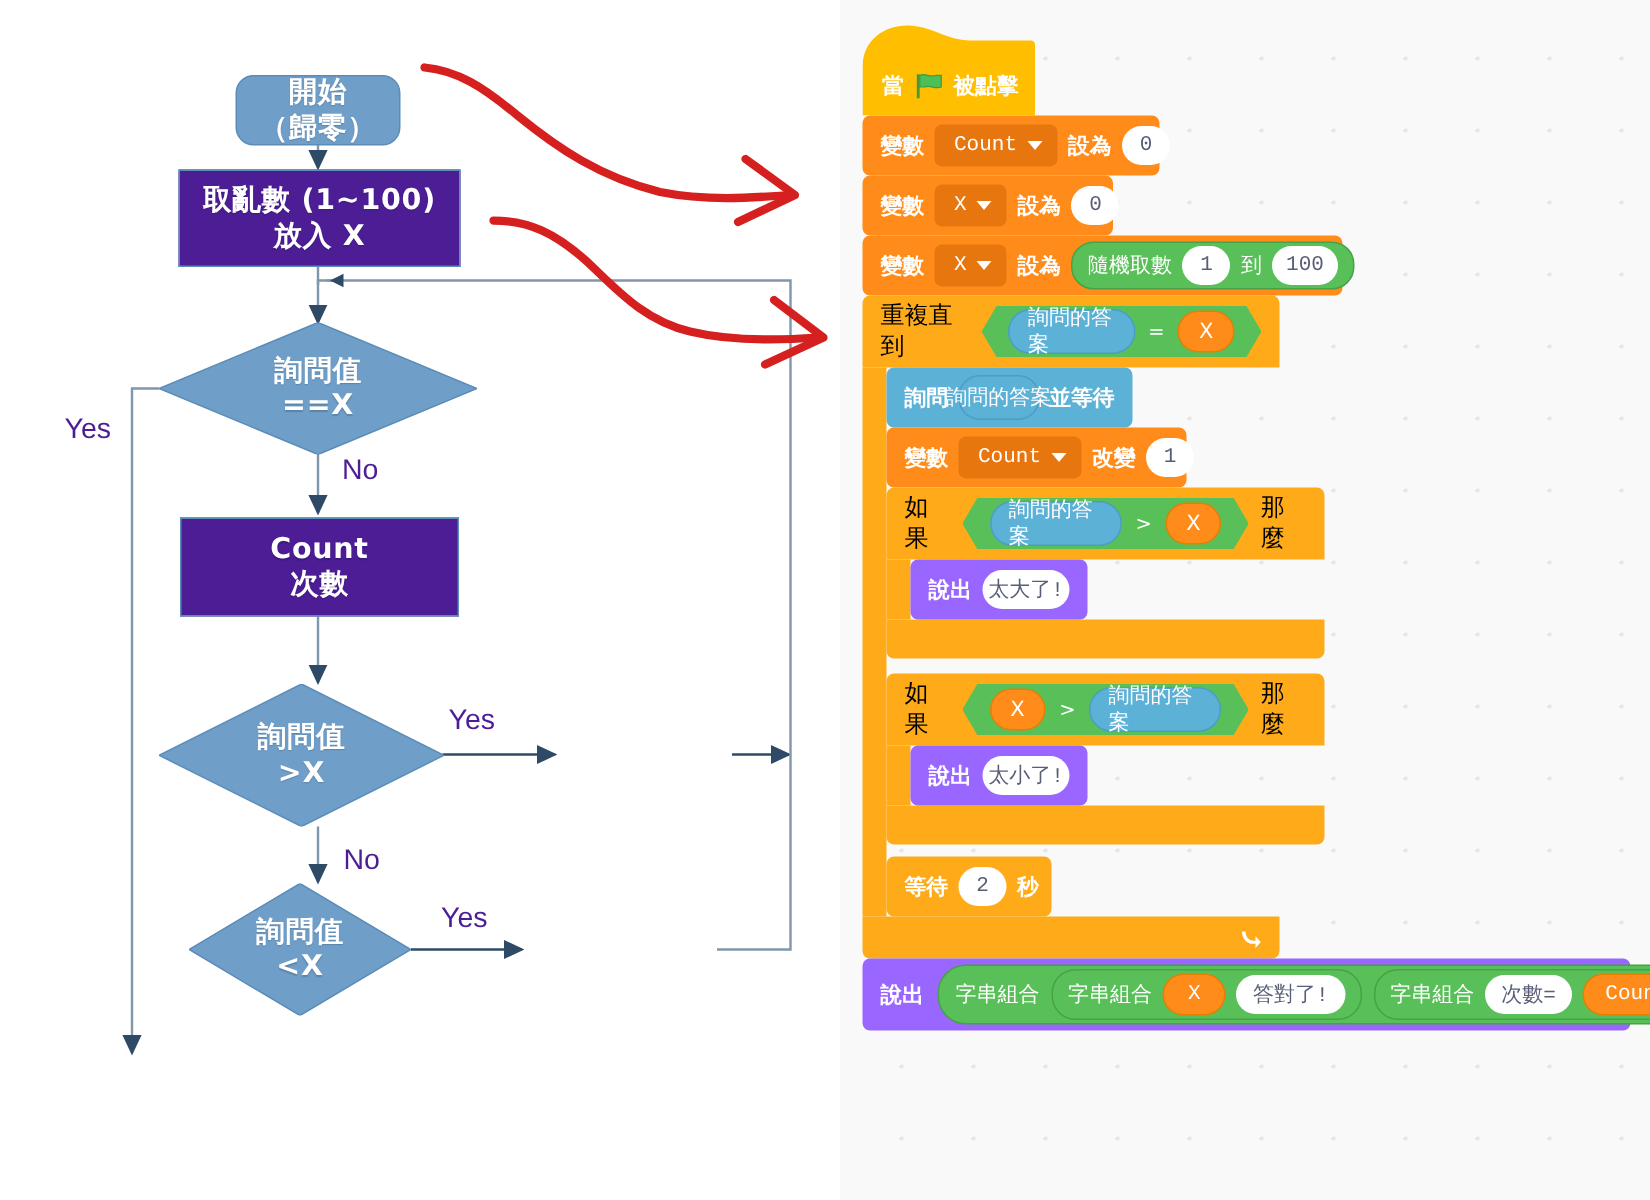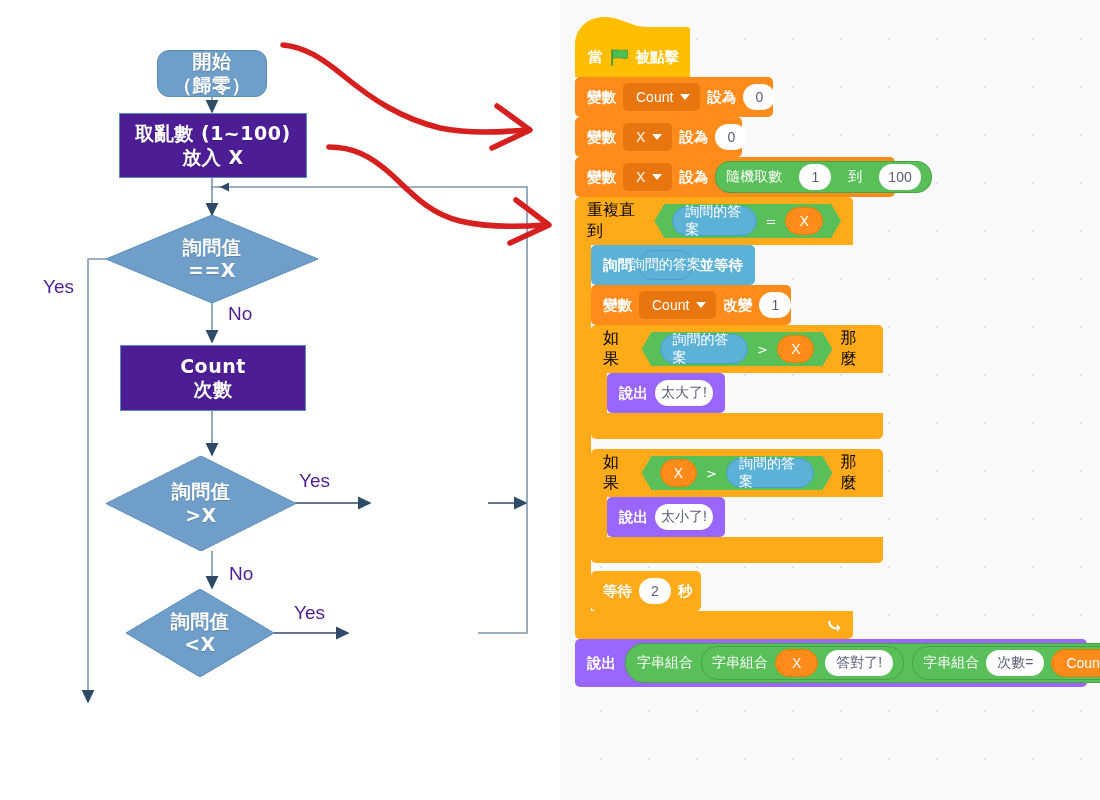--- a/index.html
+++ b/index.html
@@ -46,21 +46,21 @@
     overflow:hidden;
   }
   #blocks{position:absolute;left:15px;top:15px;}
 
   .blk{
     position:relative;
     display:flex;align-items:center;
     color:#ffffff;
     font-size:14.5px;
     font-weight:bold;
-    font-family:Liberation Sans, sans-serif;
+    font-family:Liberation Mono, monospace;
     box-sizing:border-box;
     white-space:nowrap;
     text-align:center;
   }
 
   
   .stack{
     min-height:40px;height:40px;
     border-radius:5px;
     padding:0 12px;
@@ -116,21 +116,21 @@
     position:relative;display:inline-flex;align-items:center;
     height:34px;padding:0 18px;gap:9px;
     background:#59c059;
     clip-path:polygon(10px 0, calc(100% - 10px) 0, 100% 50%, calc(100% - 10px) 100%, 10px 100%, 0 50%);
     color:#ffffff;font-size:14px;font-weight:normal;
   }
   .op-sym{font-size:13px;color:#ffffff;font-weight:normal;}
 
   
   .rep{
-    display:inline-flex;align-items:center;gap:17px;
+    display:inline-flex;align-items:center;gap:7px;
     height:32px;padding:0 10px;
     border-radius:16px;
     background:#59c059;border:1px solid #46a246;
     color:#ffffff;font-size:14px;font-weight:normal;
   }
 
   
   .cblock{position:relative;}
   .c-top{display:flex;align-items:center;gap:8px;height:48px;border-radius:5px 5px 0 0;padding:0 12px;box-sizing:border-box;}
   .c-left{position:absolute;left:0;width:16px;}

